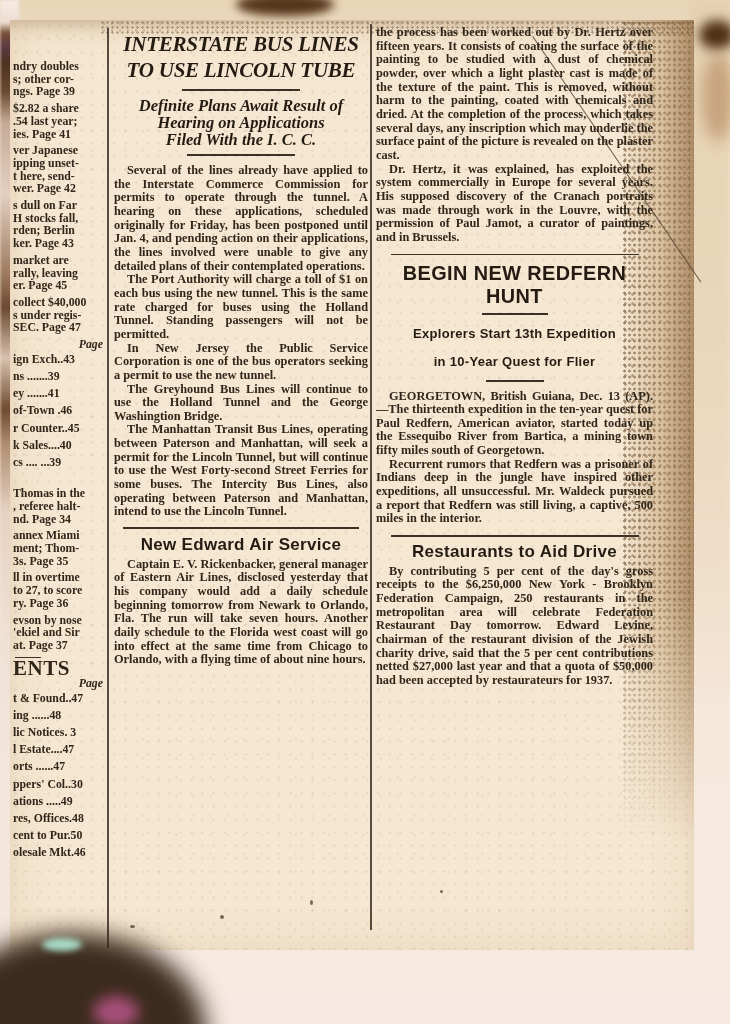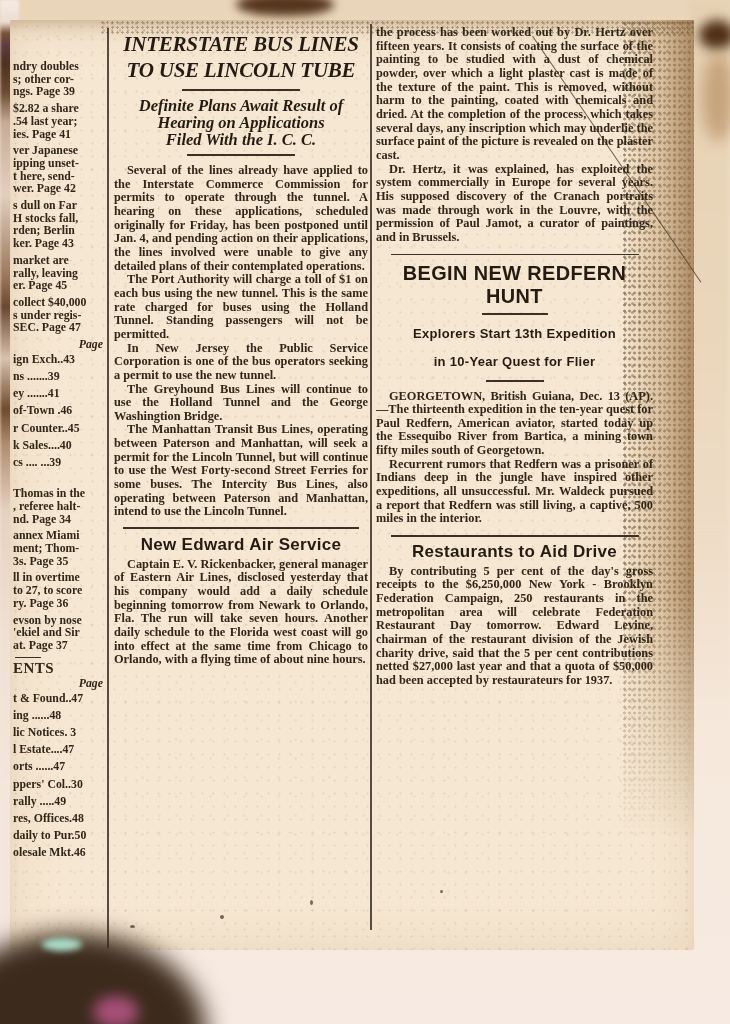--- a/index.html
+++ b/index.html
@@ -44,21 +44,21 @@
   .dirt{position:absolute;background:#3d3227;border-radius:50%;opacity:.7;}
 
   .col{position:absolute;color:#302619;}
   
   #col-left{left:3px;top:40px;width:92px;font-size:11.8px;line-height:12.7px;font-weight:bold;}
   .idx-entry{white-space:pre-line;margin-bottom:4px;}
   .idx-page{font-style:italic;text-align:right;font-weight:bold;margin:2px 2px 2px 0;}
   .idx-list{white-space:pre-line;margin-bottom:4.5px;}
   .idx-gap{height:14px;}
   .idx-div{width:26px;height:1.6px;background:#3a3026;margin:5px 0 4px 2px;}
-  .idx-heading{font-size:15px;letter-spacing:.5px;margin:2px 0;}
+  .idx-heading{font-size:21px;letter-spacing:.5px;margin:2px 0;}
 
   
   #col-mid{left:104px;top:1px;width:254px;margin-top:10px;}
   .headline{font-size:21.5px;line-height:26px;font-weight:bold;font-style:italic;text-align:center;
     letter-spacing:-0.3px;white-space:pre-line;color:#241c12;transform:scaleX(.98);}
   .subhead-serif{font-size:16.5px;line-height:17px;font-weight:bold;font-style:italic;text-align:center;
     white-space:pre-line;color:#241c12;}
   .hrule{height:2px;background:#3a3026;margin:6px auto;}
   .thin{height:1.5px;}
   .body-txt{font-size:12.35px;line-height:13.65px;font-weight:bold;text-align:justify;margin:0;
@@ -136,23 +136,23 @@
 at.  Page 37</div>
       <div class="idx-div"></div>
       <div class="idx-heading">ENTS</div>
       <div class="idx-page">Page</div>
       <div class="idx-list">t &amp; Found..47</div>
       <div class="idx-list">ing ......48</div>
       <div class="idx-list">lic Notices. 3</div>
       <div class="idx-list">l Estate....47</div>
       <div class="idx-list">orts ......47</div>
       <div class="idx-list">ppers' Col..30</div>
-      <div class="idx-list">rally .....49</div>
+      <div class="idx-list">ations .....49</div>
       <div class="idx-list">res, Offices.48</div>
-      <div class="idx-list">daily to Pur.50</div>
+      <div class="idx-list">cent to Pur.50</div>
       <div class="idx-list">olesale Mkt.46</div>
     </div>
 
     <div id="col-mid" class="col">
       <div class="headline">INTERSTATE BUS LINES
 TO USE LINCOLN TUBE</div>
       <div class="hrule" style="width:118px;"></div>
       <div class="subhead-serif">Definite Plans Await Result of
 Hearing on Applications
 Filed With the I. C. C.</div>

